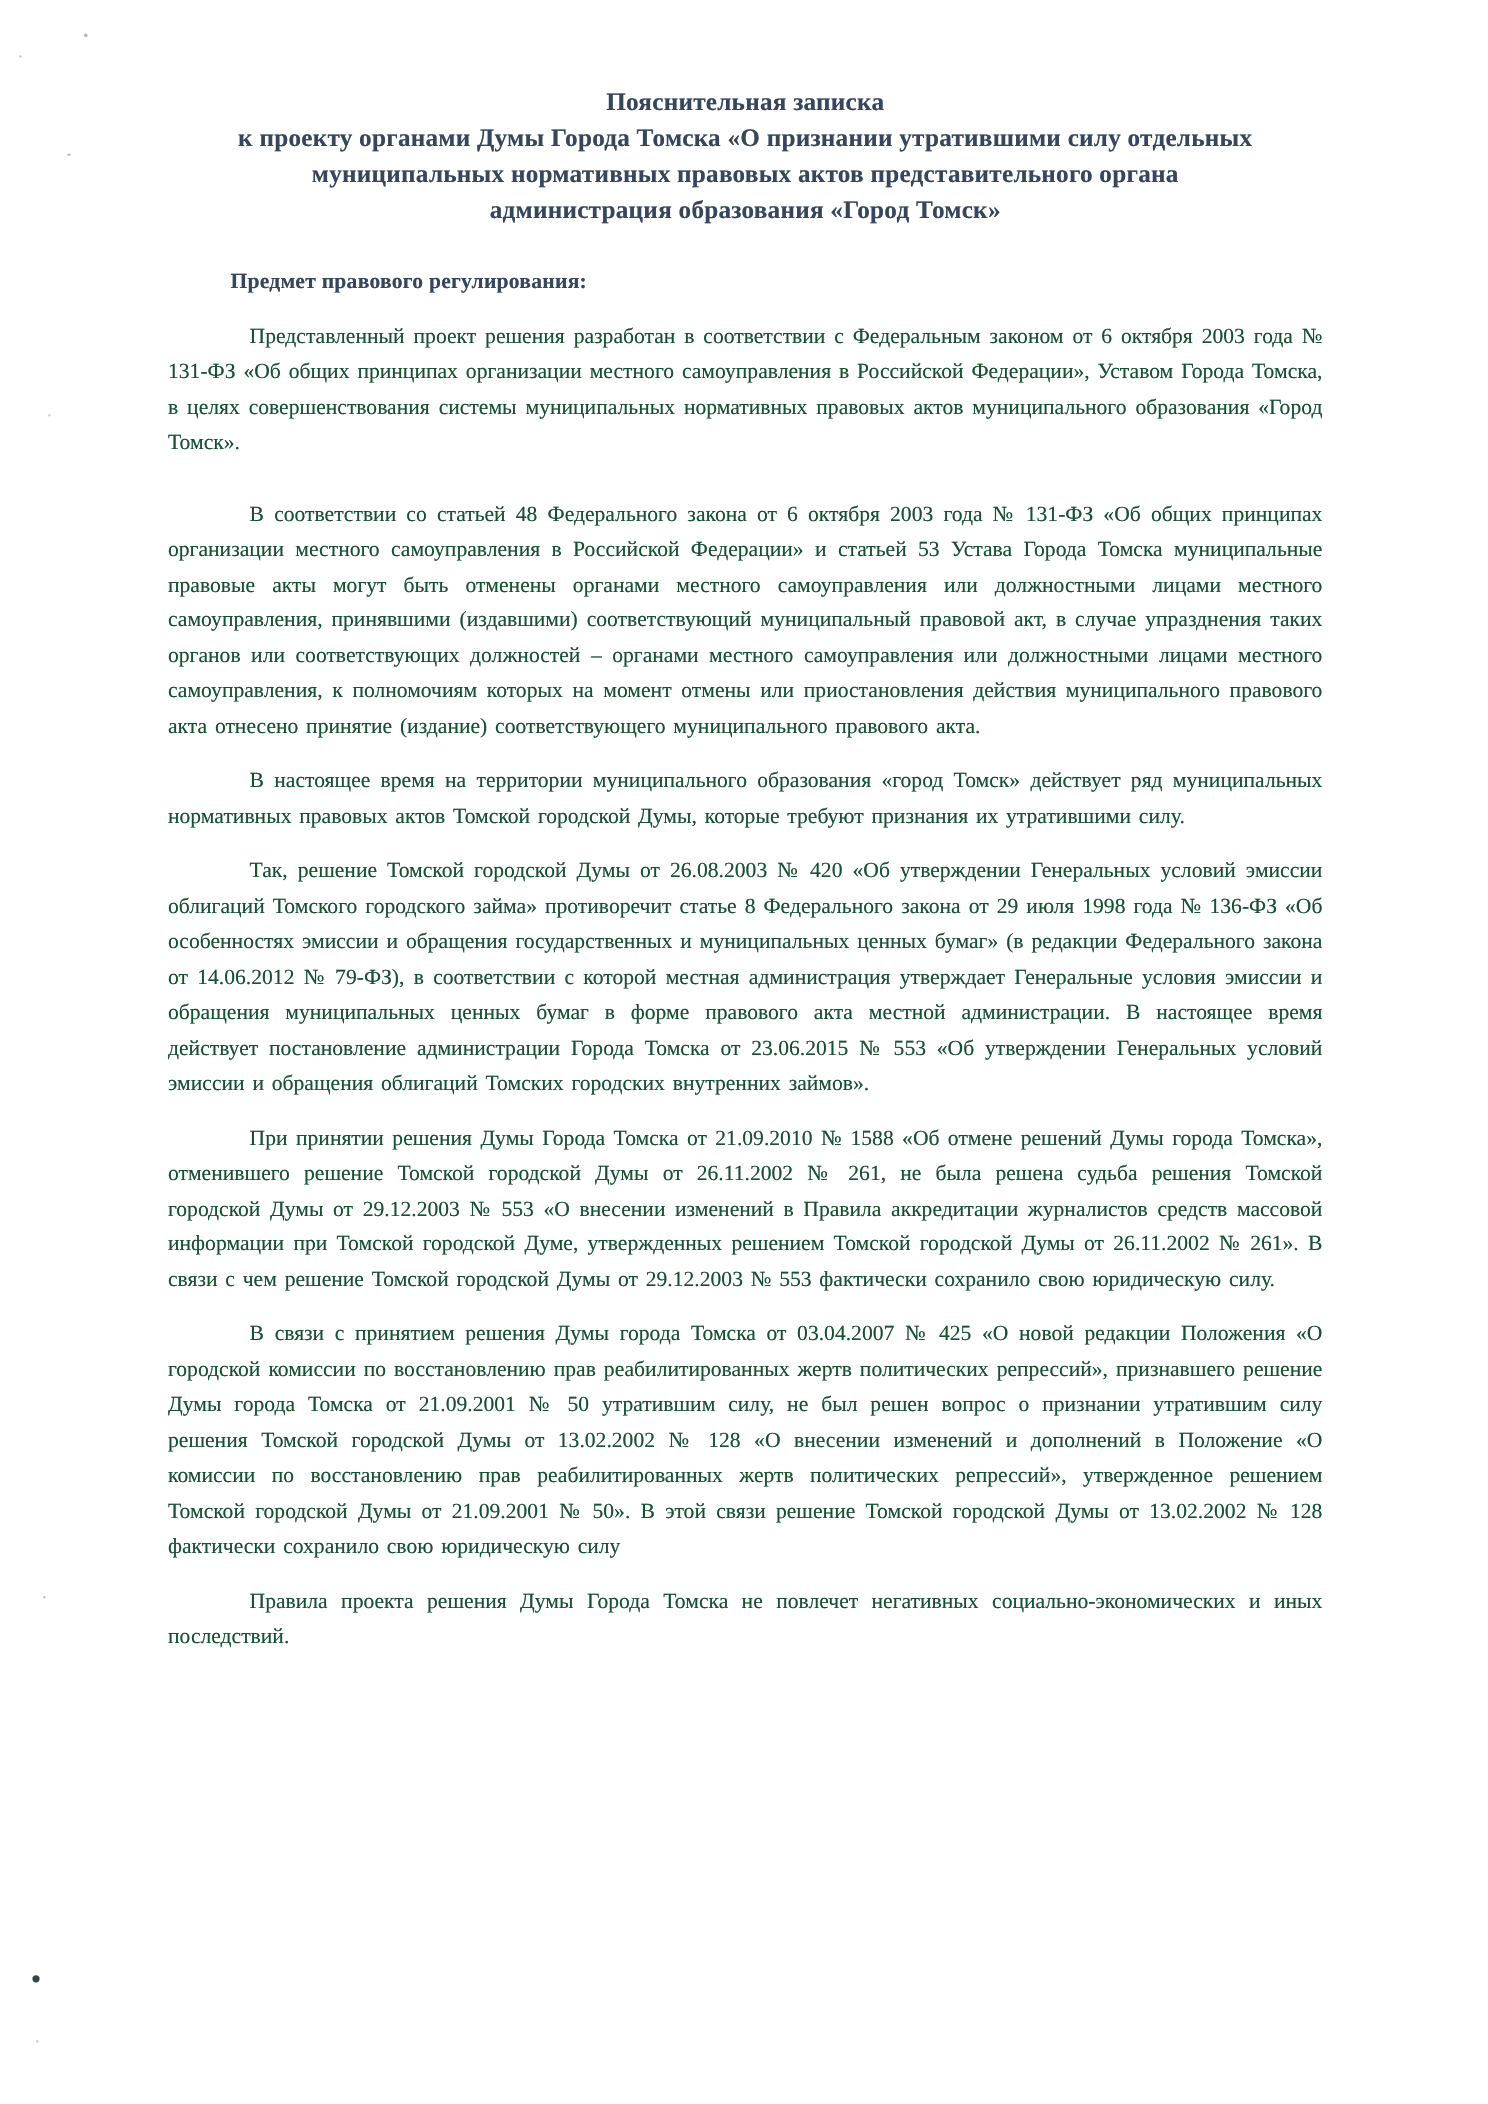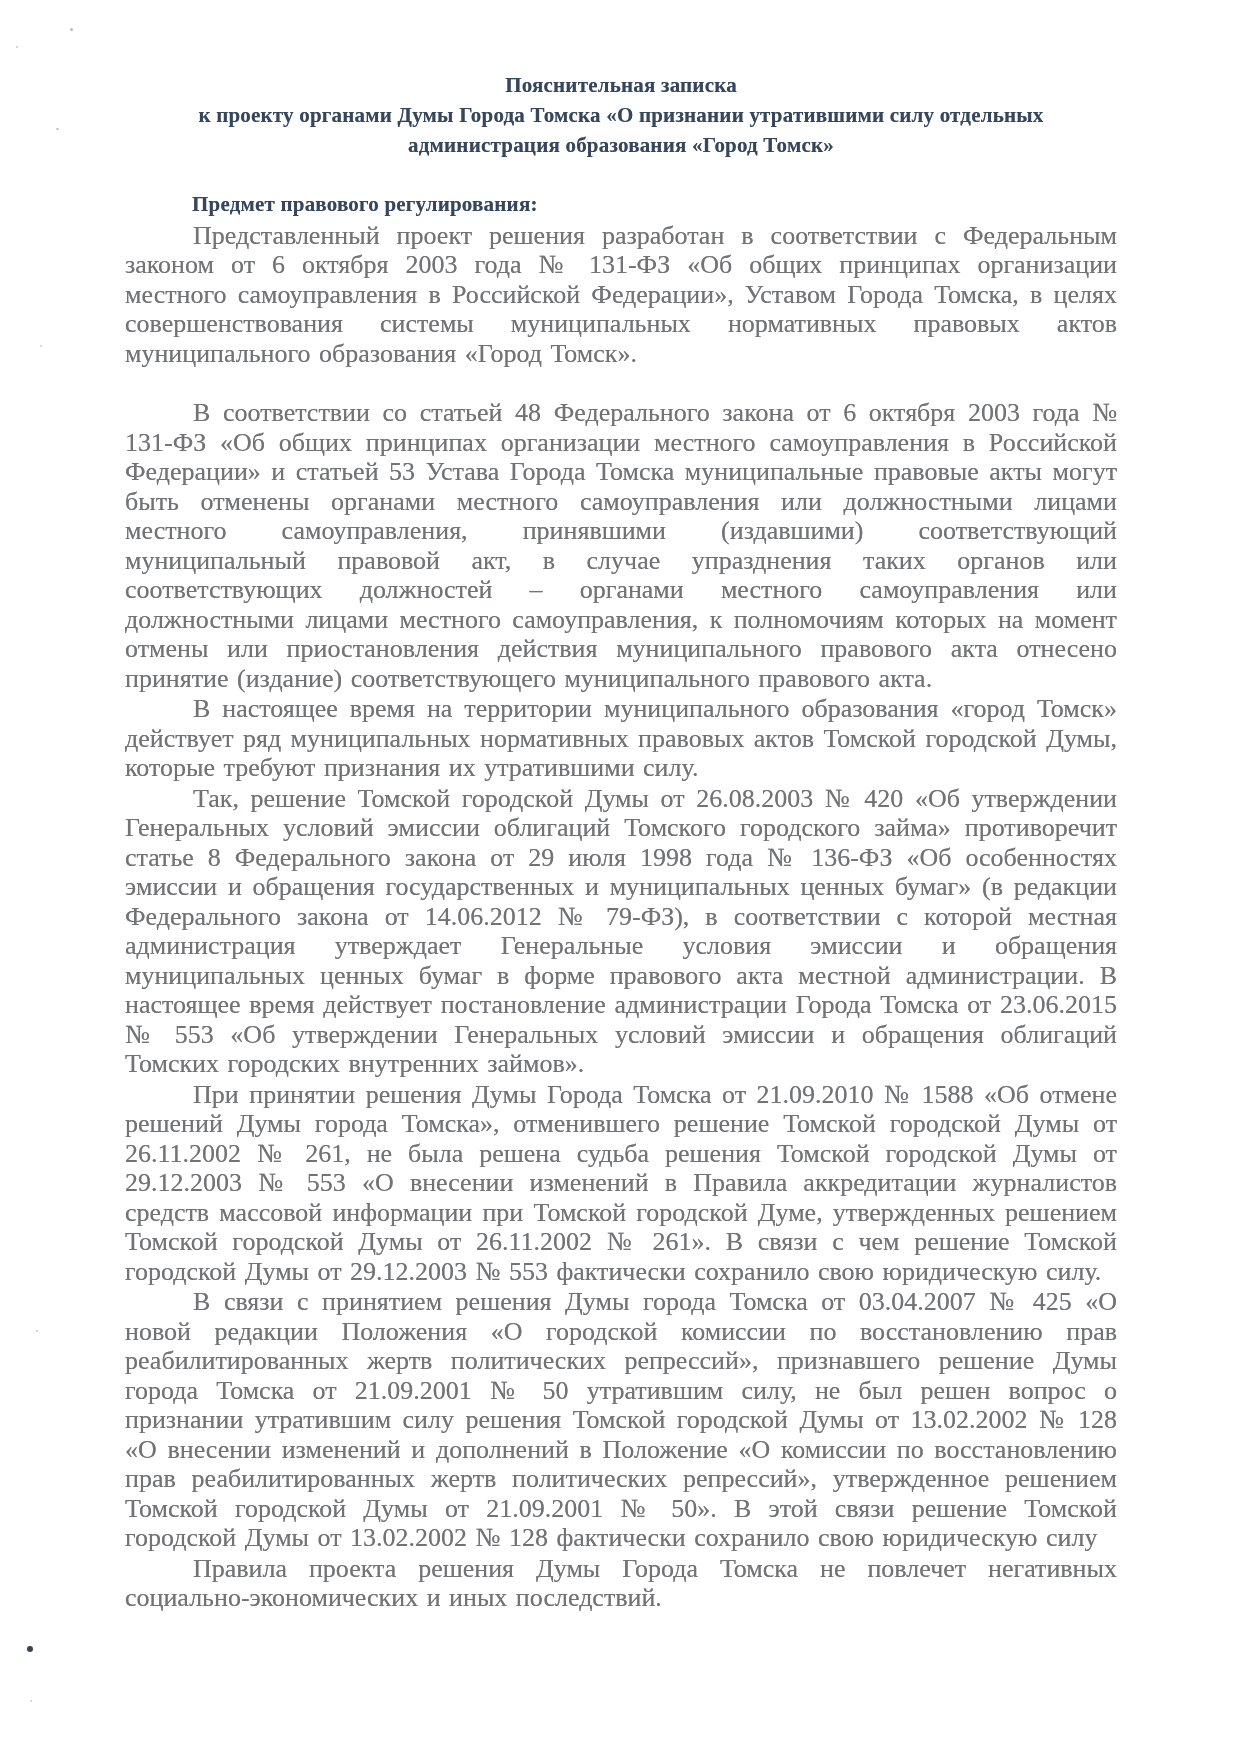--- a/index.html
+++ b/index.html
@@ -38,38 +38,38 @@
     line-height: 30px;
     color: #36475d;
     letter-spacing: 0.2px;
   }
 
   section.doc-section {
     margin-top: 30px;
   }
 
   .heading {
-    font-size: 21px;
+    font-size: 18px;
     font-weight: bold;
     color: #36475d;
     margin: 0;
     text-indent: 68px;
     text-align: justify;
     line-height: 29.5px;
     letter-spacing: 0.2px;
   }
 
   p.body-par {
-    margin: 1px;
-    font-size: 26px;
+    margin: 16px;
+    font-size: 18px;
     line-height: 29.5px;
     text-align: justify;
     text-indent: 68px;
     word-spacing: 2px;
-    color: #737373;
+    color: #14532d;
   }
 
   
   .speck {
     position: absolute;
     background: #55626f;
     border-radius: 50%;
     opacity: 0.8;
   }
   .speck.s1 { left: 70px;  top: 28px;  width: 3px; height: 3px; opacity: .45; }
@@ -81,20 +81,21 @@
   .speck.s7 { left: 30px;  top: 1700px;width: 2px; height: 2px; opacity: .3;  }
 </style>
 </head>
 <body>
 
 <div class="page">
 
   <header class="doc-title">
     <div class="title-line">Пояснительная записка</div>
     <div class="title-line">к проекту органами Думы Города Томска «О признании утратившими силу отдельных</div>
+    <div class="title-line">муниципальных нормативных правовых актов представительного органа</div>
     <div class="title-line">администрация образования «Город Томск»</div>
   </header>
 
   <section class="doc-section">
     <h2 class="heading">Предмет правового регулирования:</h2>
     <p class="body-par">Представленный проект решения разработан в соответствии с Федеральным законом от 6 октября 2003 года № 131-ФЗ «Об общих принципах организации местного самоуправления в Российской Федерации», Уставом Города Томска, в целях совершенствования системы муниципальных нормативных правовых актов муниципального образования «Город Томск».</p>
   </section>
 
   <section class="doc-section">
     <p class="body-par">В соответствии со статьей 48 Федерального закона от 6 октября 2003 года № 131-ФЗ «Об общих принципах организации местного самоуправления в Российской Федерации» и статьей 53 Устава Города Томска муниципальные правовые акты могут быть отменены органами местного самоуправления или должностными лицами местного самоуправления, принявшими (издавшими) соответствующий муниципальный правовой акт, в случае упразднения таких органов или соответствующих должностей – органами местного самоуправления или должностными лицами местного самоуправления, к полномочиям которых на момент отмены или приостановления действия муниципального правового акта отнесено принятие (издание) соответствующего муниципального правового акта.</p>

